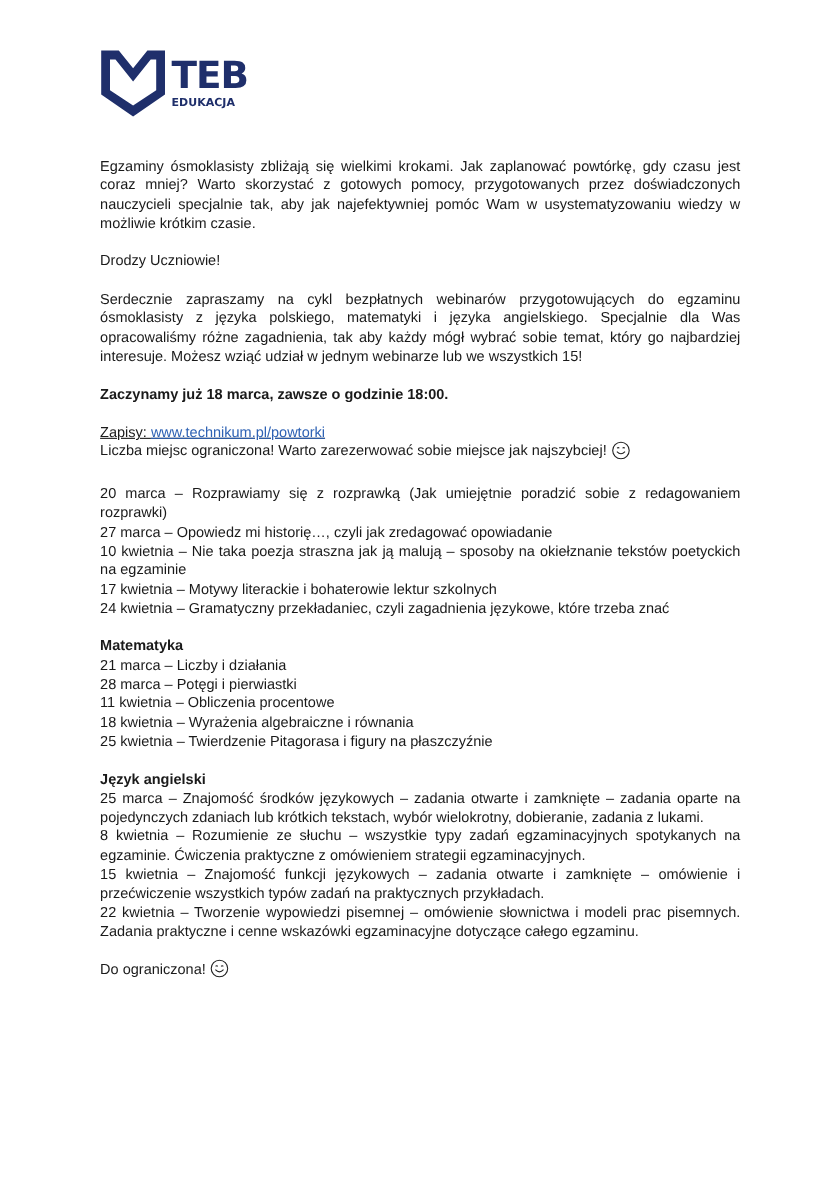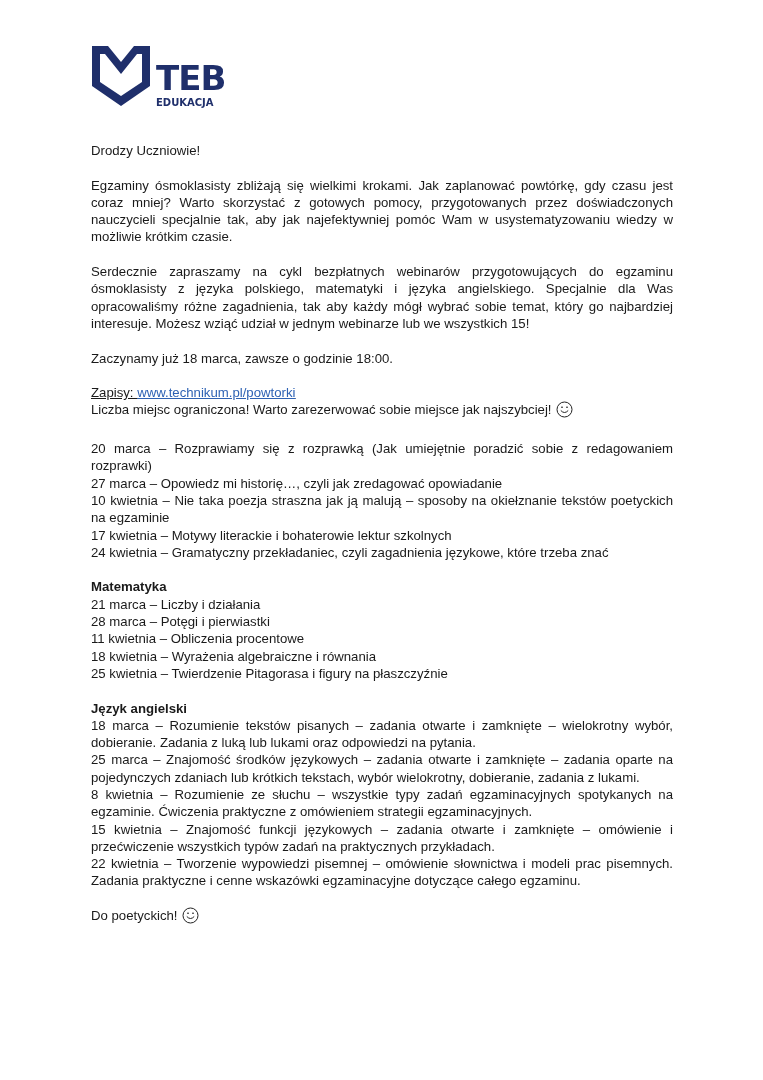--- a/index.html
+++ b/index.html
@@ -1,50 +1,50 @@
 <!DOCTYPE html>
 <html><head>
   <meta charset="utf-8">
   <style>
     html, body { margin: 0; padding: 0; background: #ffffff; }
     body { width: 763px; height: 1080px; position: relative; overflow: hidden;
       font-family: "Liberation Sans", sans-serif; color: #1a1a1a; }
-    .logo { position: absolute; left: 90px; top: 44px; display: flex; align-items: flex-end; }
+    .logo { position: absolute; left: 90px; top: 44px; display: flex; align-items: center; }
     .logo svg { display: block; }
     .logo-text { margin-left: 4px; }
     .logo-teb { font-family: "DejaVu Sans", sans-serif; font-weight: 900; font-size: 34px; line-height: 30px;
       color: #1f2f6b; letter-spacing: -1px; }
     .logo-edu { font-family: "DejaVu Sans", sans-serif; font-weight: 700; font-size: 10px; color: #1f2f6b;
       margin-top: 4px; letter-spacing: 0px; }
     .content { position: absolute; left: 91px; top: 142px; width: 582px; font-size: 13.2px; line-height: 17.3px; }
     .content p { margin: 0 0 17.3px 0; text-align: justify; }
     .content p.tight { margin: 0; text-decoration: underline; }
-    .bold { font-weight: 400; }
+    .bold { font-weight: 700; }
     .link { color: #2e62b4; text-decoration: underline; cursor: pointer; }
     .section { margin-bottom: 17.3px; }
     .section-title { font-weight: 700; }
     .item { text-align: justify; }
     .smiley { display: inline-block; vertical-align: -4px; margin-left: 4px; }
   </style>
 </head>
 <body>
 
 <div class="logo">
   <svg width="62" height="64" viewBox="0 0 62 64">
     <path d="M2 2 L18 2 L31 18 L44 2 L60 2 L60 42 L31 62 L2 42 Z M10 10 L10 38 L31 52 L52 38 L52 10 L47 10 L31 30 L15 10 Z" fill="#1f2f6b" fill-rule="evenodd"></path>
   </svg>
   <div class="logo-text">
     <div class="logo-teb">TEB</div>
     <div class="logo-edu">EDUKACJA</div>
   </div>
 </div>
 
 <div class="content">
+  <p>Egzaminy ósmoklasisty zbliżają się wielkimi krokami. Jak zaplanować powtórkę, gdy czasu jest coraz mniej? Warto skorzystać z gotowych pomocy, przygotowanych przez doświadczonych nauczycieli specjalnie tak, aby jak najefektywniej pomóc Wam w usystematyzowaniu wiedzy w możliwie krótkim czasie.</p>
   <p>Drodzy Uczniowie!</p>
-  <p>Egzaminy ósmoklasisty zbliżają się wielkimi krokami. Jak zaplanować powtórkę, gdy czasu jest coraz mniej? Warto skorzystać z gotowych pomocy, przygotowanych przez doświadczonych nauczycieli specjalnie tak, aby jak najefektywniej pomóc Wam w usystematyzowaniu wiedzy w możliwie krótkim czasie.</p>
   <p>Serdecznie zapraszamy na cykl bezpłatnych webinarów przygotowujących do egzaminu ósmoklasisty z języka polskiego, matematyki i języka angielskiego. Specjalnie dla Was opracowaliśmy różne zagadnienia, tak aby każdy mógł wybrać sobie temat, który go najbardziej interesuje. Możesz wziąć udział w jednym webinarze lub we wszystkich 15!</p>
   <p class="bold">Zaczynamy już 18 marca, zawsze o godzinie 18:00.</p>
   <p class="tight">
     <span>Zapisy: </span><span class="link">www.technikum.pl/powtorki</span>
   </p>
   <p>
     <span>Liczba miejsc ograniczona! Warto zarezerwować sobie miejsce jak najszybciej!</span><span class="smiley">
       <svg width="17" height="17" viewBox="0 0 17 17">
           <circle cx="8.5" cy="8.5" r="7.5" fill="none" stroke="#222" stroke-width="1"></circle>
           <path d="M5 6.5 q1 -1.2 2 0" fill="none" stroke="#222" stroke-width="1"></path>
@@ -66,29 +66,28 @@
     <div class="section-title">Matematyka</div>
     <div class="item">21 marca – Liczby i działania</div>
     <div class="item">28 marca – Potęgi i pierwiastki</div>
     <div class="item">11 kwietnia – Obliczenia procentowe</div>
     <div class="item">18 kwietnia – Wyrażenia algebraiczne i równania</div>
     <div class="item">25 kwietnia – Twierdzenie Pitagorasa i figury na płaszczyźnie</div>
   </div>
 
   <div class="section">
     <div class="section-title">Język angielski</div>
-    <div class="item">18 marca – Rozumienie tekstów pisanych – zadania otwarte i zamknięte – wielokrotny wybór, dobieranie. Zadania z luką lub lukami oraz odpowiedzi na pytania.</div>
     <div class="item">25 marca – Znajomość środków językowych – zadania otwarte i zamknięte – zadania oparte na pojedynczych zdaniach lub krótkich tekstach, wybór wielokrotny, dobieranie, zadania z lukami.</div>
     <div class="item">8 kwietnia – Rozumienie ze słuchu – wszystkie typy zadań egzaminacyjnych spotykanych na egzaminie. Ćwiczenia praktyczne z omówieniem strategii egzaminacyjnych.</div>
     <div class="item">15 kwietnia – Znajomość funkcji językowych – zadania otwarte i zamknięte – omówienie i przećwiczenie wszystkich typów zadań na praktycznych przykładach.</div>
     <div class="item">22 kwietnia – Tworzenie wypowiedzi pisemnej – omówienie słownictwa i modeli prac pisemnych. Zadania praktyczne i cenne wskazówki egzaminacyjne dotyczące całego egzaminu.</div>
   </div>
 
   <p>
-    <span>Do poetyckich!</span><span class="smiley">
+    <span>Do ograniczona!</span><span class="smiley">
       <svg width="17" height="17" viewBox="0 0 17 17">
           <circle cx="8.5" cy="8.5" r="7.5" fill="none" stroke="#222" stroke-width="1"></circle>
           <path d="M5 6.5 q1 -1.2 2 0" fill="none" stroke="#222" stroke-width="1"></path>
           <path d="M10 6.5 q1 -1.2 2 0" fill="none" stroke="#222" stroke-width="1"></path>
           <path d="M4.8 9.5 q3.7 4 7.4 0" fill="none" stroke="#222" stroke-width="1"></path>
         </svg>
     </span>
   </p>
 </div>
 

